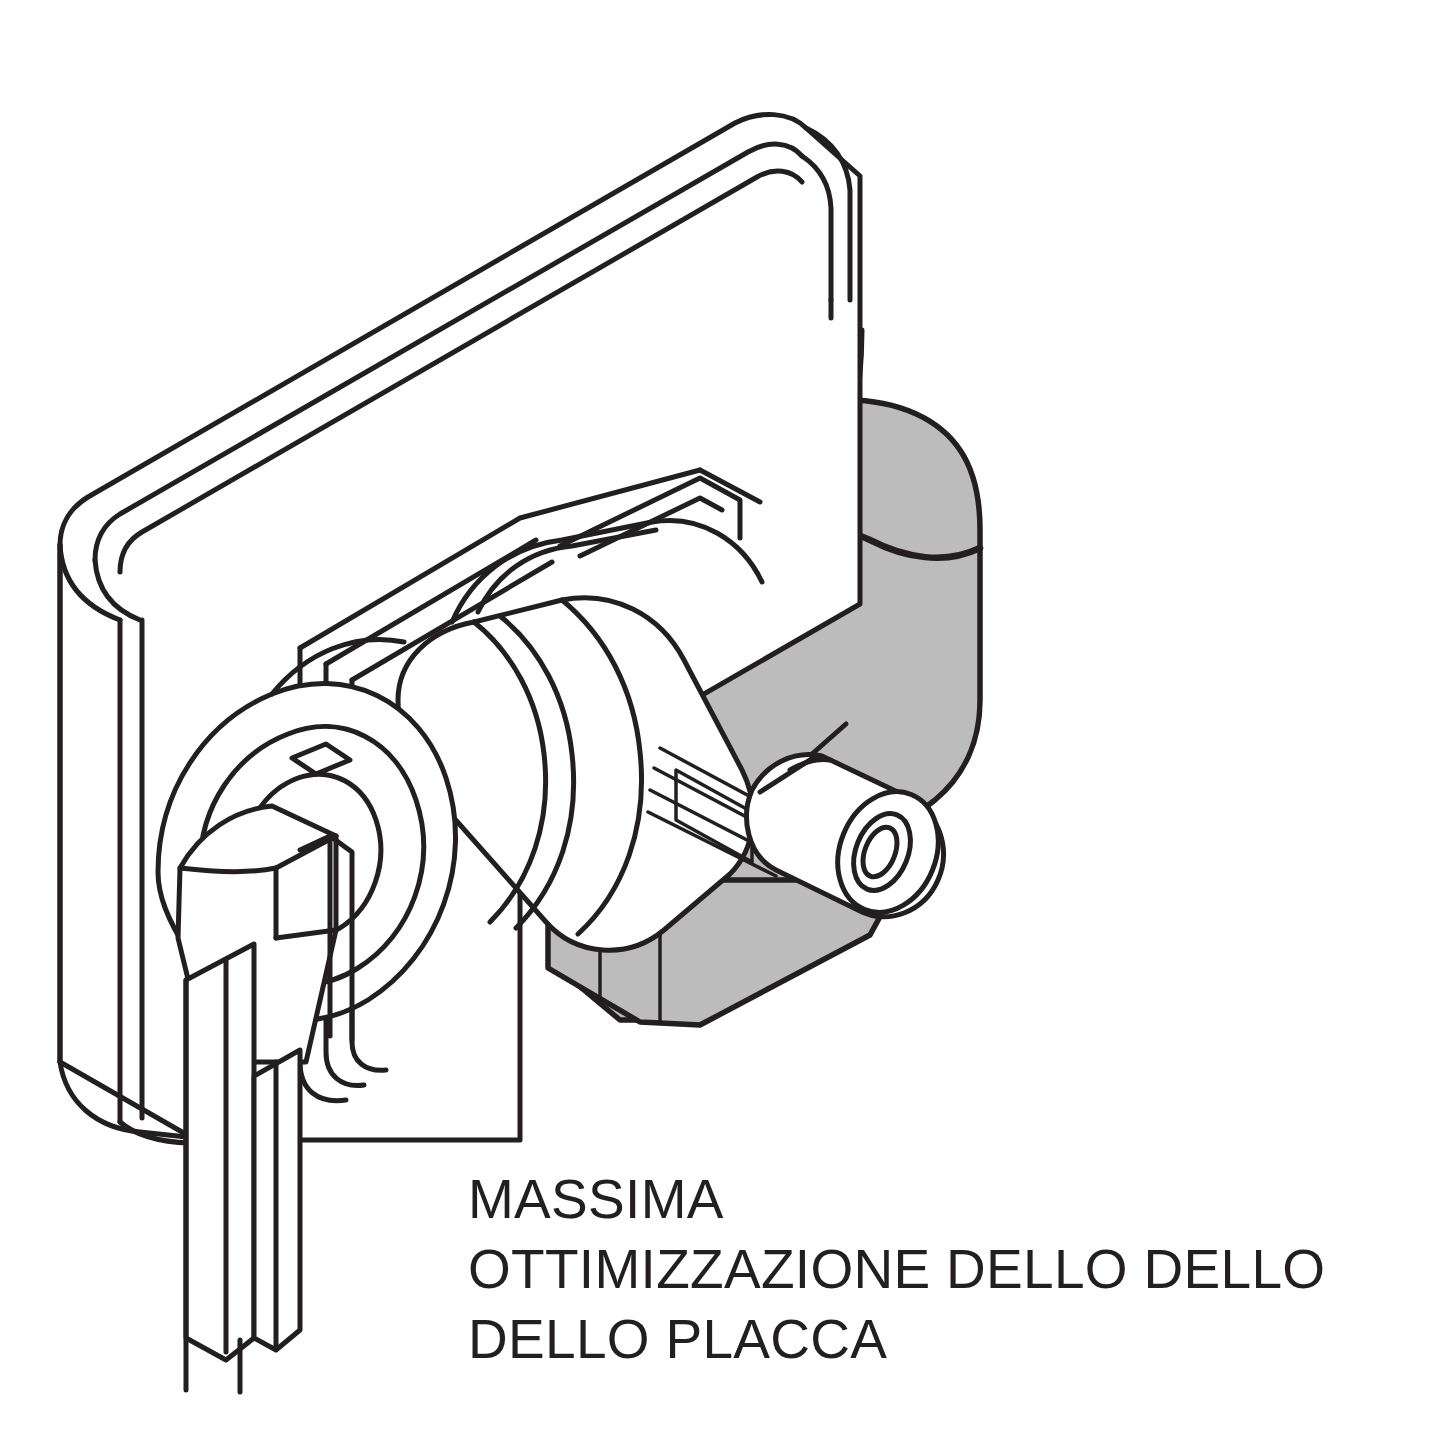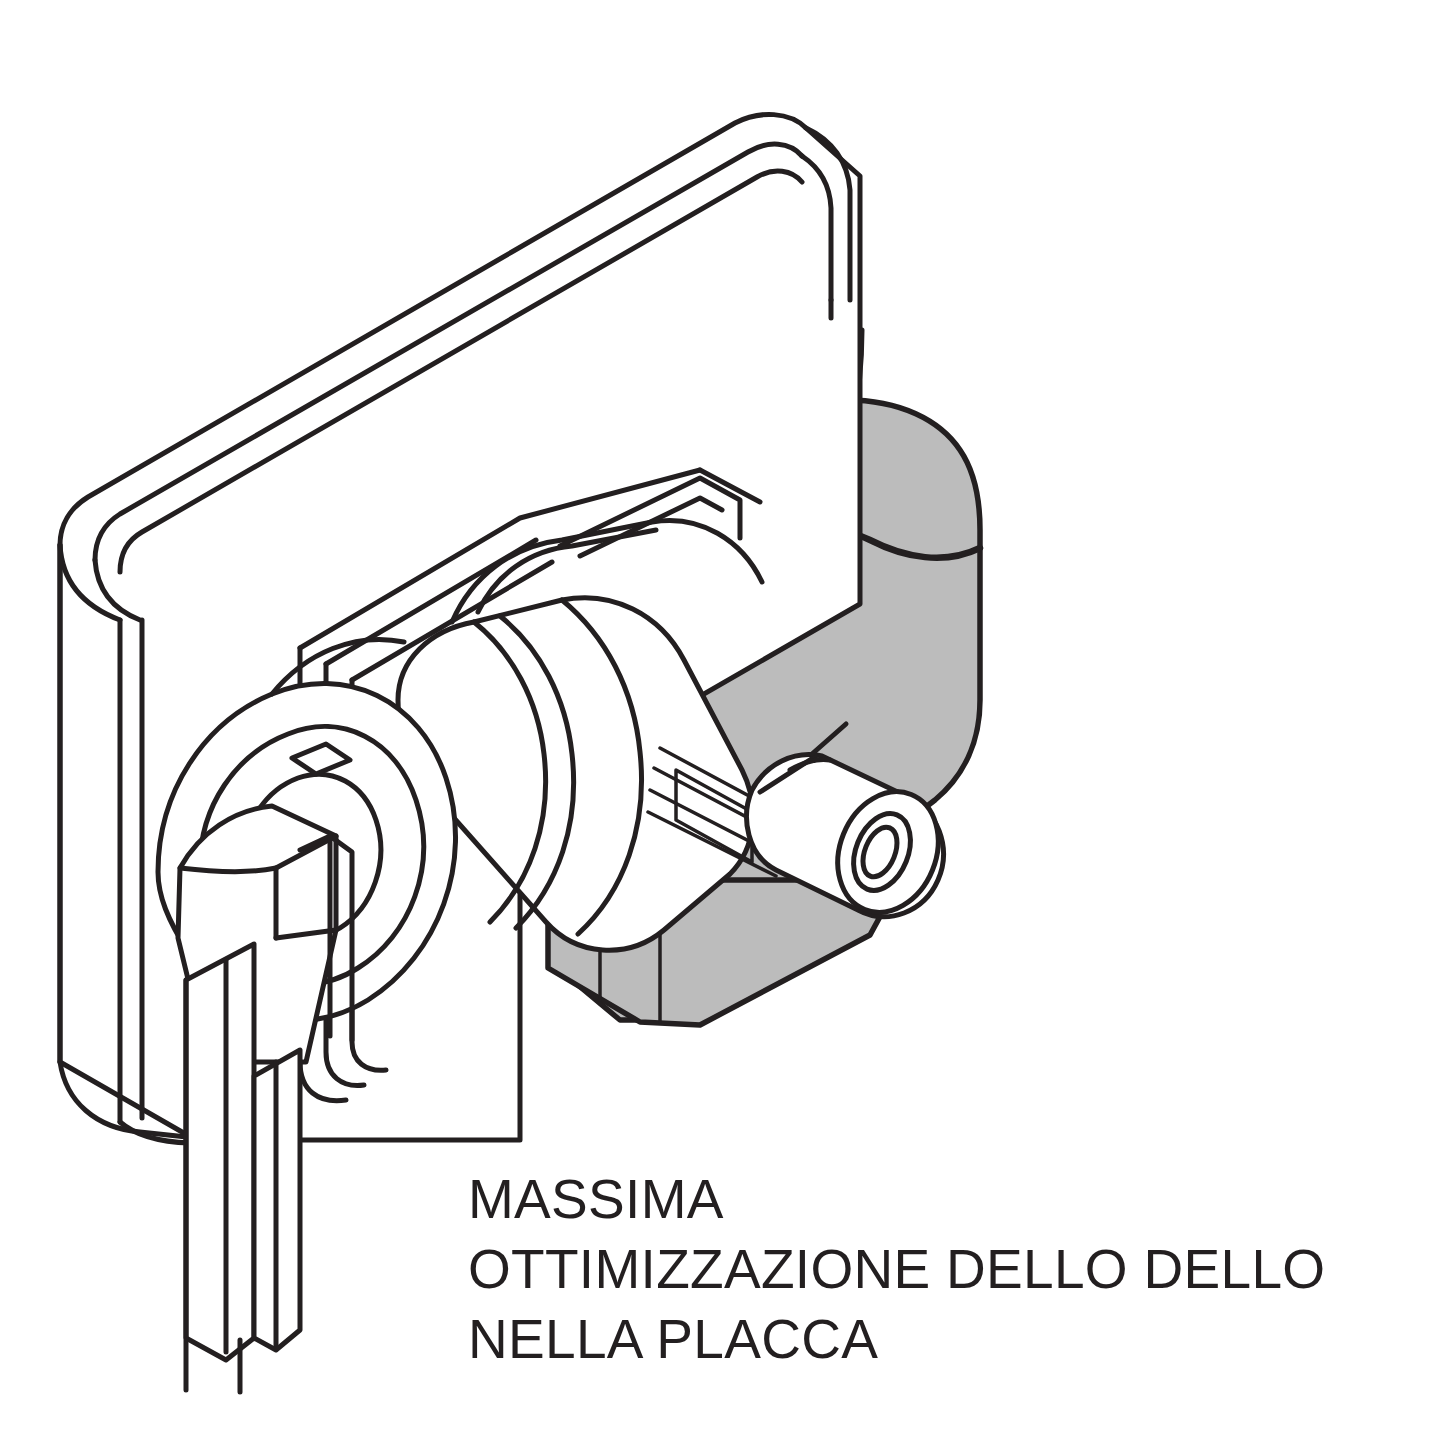--- a/index.html
+++ b/index.html
@@ -302,16 +302,16 @@
       <path class="ln" d="M 790 770 C 804 762 818 758 830 760"></path>
     </g>
 
     <path class="ln" d="M 812 754 L 846 724"></path>
 
   </svg>
 
   <div class="caption-block">
     <div class="caption-line">MASSIMA</div>
     <div class="caption-line">OTTIMIZZAZIONE DELLO DELLO</div>
-    <div class="caption-line">NELLA PLACCA</div>
+    <div class="caption-line">DELLO PLACCA</div>
   </div>
 
 </div>
 
 </body></html>

